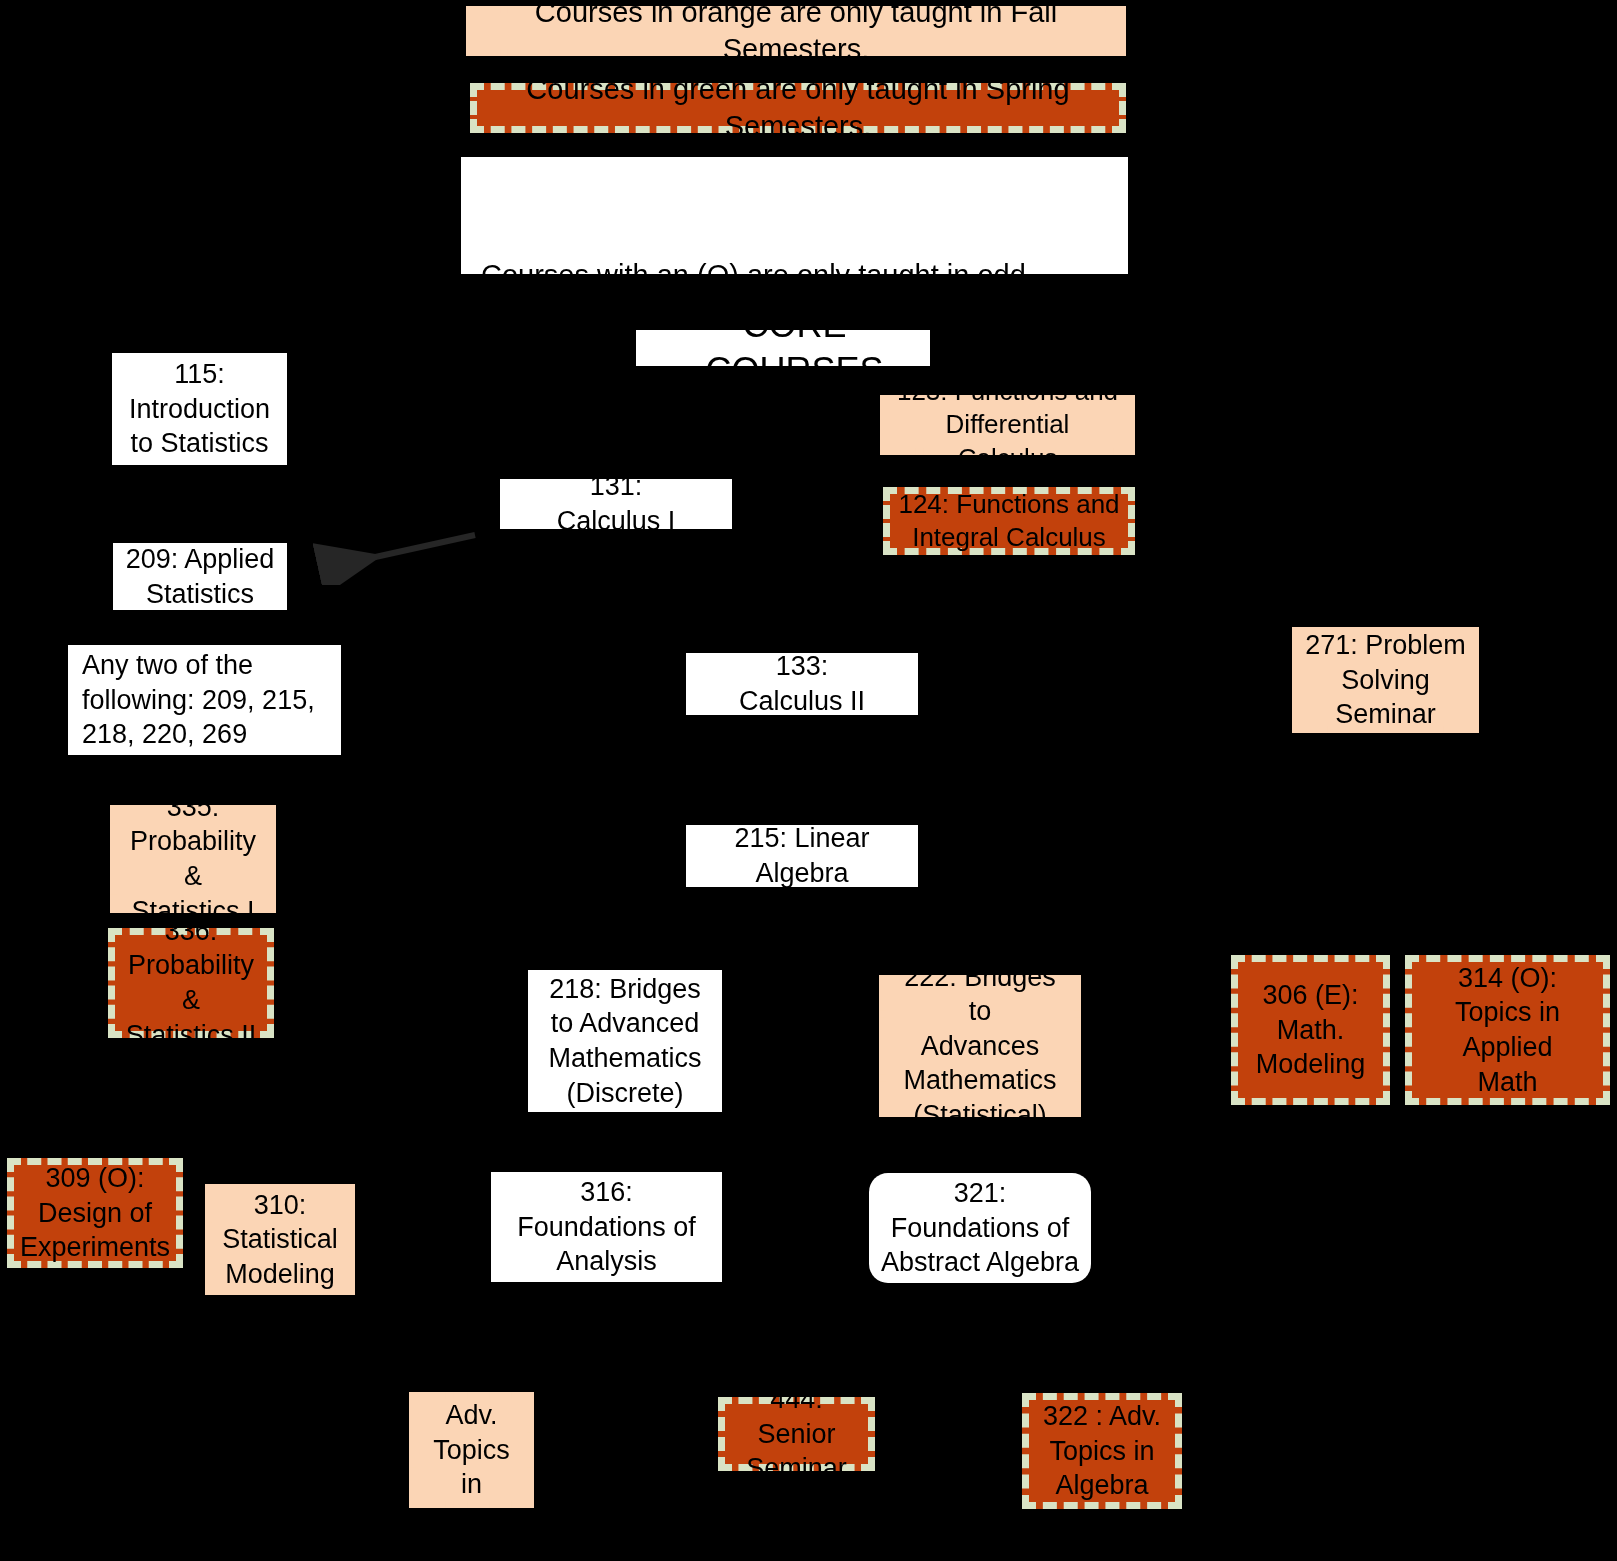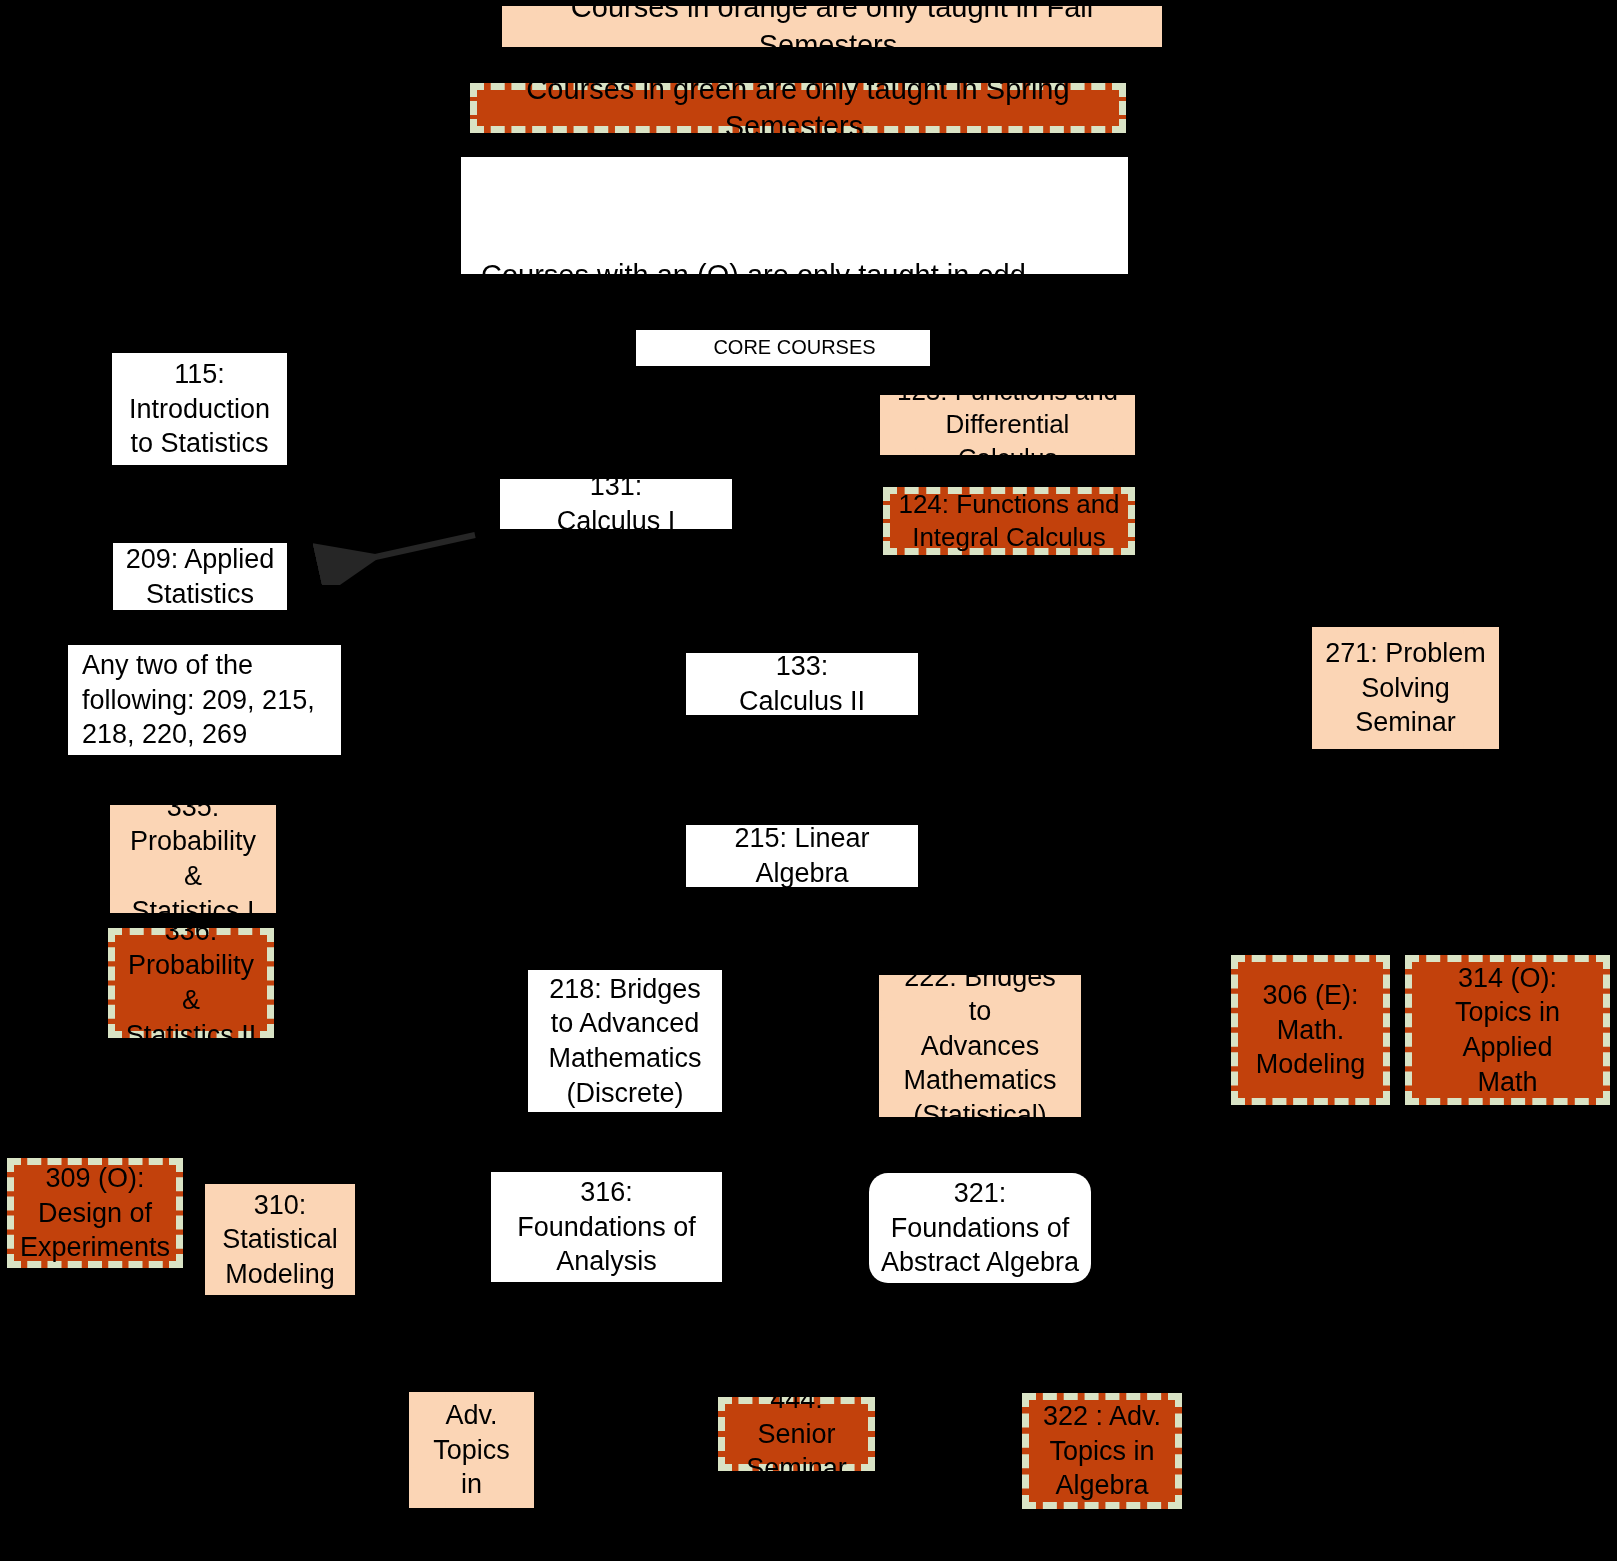--- a/index.html
+++ b/index.html
@@ -38,21 +38,21 @@
     border: 7px dashed #fbd5b5;
     outline: none;
   }
   
   .n-green {
     background: #c2410c;
     border: 7px dashed #d9e3c5;
   }
   .fs-26 { font-size: 26px; }
   .fs-27 { font-size: 27px; }
-  .fs-28 { font-size: 20px; padding-left: 29px; }
+  .fs-28 { font-size: 36px; padding-left: 29px; }
   .fs-29 { font-size: 29px; }
   .legend-text {
     justify-content: center;
   }
   .legend-lines {
     display: block;
     text-align: left;
     padding: 18px 20px;
   }
   .legend-lines .lgl {
@@ -62,21 +62,21 @@
   .arrow {
     position: absolute;
     pointer-events: none;
   }
 </style>
 </head>
 <body>
 
 <div id="canvas">
 
-  <div class="node n-orange legend-text fs-29" style="left:466px; top:6px; width:660px; height:41px;margin-left:36px;">Courses in orange are only taught in Fall Semesters.</div>
+  <div class="node n-orange legend-text fs-29" style="left:466px; top:6px; width:660px; height:50px;">Courses in orange are only taught in Fall Semesters.</div>
 
   <div class="node n-green legend-text fs-29" style="left:470px; top:83px; width:656px; height:50px;">Courses in green are only taught in Spring Semesters.</div>
 
   <div class="node n-white fs-29" style="left:461px; top:157px; width:667px; height:117px; display:block; padding:0;">
     <div class="legend-lines" style="padding:16px 20px 0 20px;">
       <span class="lgl">Courses with an  (O) are only taught in odd years.</span>
       <span class="lgl">Courses with an  (E) are only taught in even years.</span>
     </div>
   </div>
 
@@ -144,21 +144,21 @@
   <div class="node n-white fs-27" style="left:869px; top:1173px; width:222px; height:110px;border-radius:19px;">321:
 Foundations of
 Abstract Algebra</div>
 
   <div class="node n-orange fs-26" style="left:880px; top:395px; width:255px; height:60px;">123: Functions and
 Differential Calculus</div>
 
   <div class="node n-green fs-26" style="left:883px; top:487px; width:252px; height:68px;">124: Functions and
 Integral Calculus</div>
 
-  <div class="node n-orange fs-27" style="left:1292px; top:627px; width:187px; height:122px;margin-left:20px;">271: Problem
+  <div class="node n-orange fs-27" style="left:1292px; top:627px; width:187px; height:106px;">271: Problem
 Solving
 Seminar</div>
 
   <div class="node n-green fs-27" style="left:1231px; top:955px; width:159px; height:150px;">306 (E):
 Math.
 Modeling</div>
 
   <div class="node n-green fs-27" style="left:1405px; top:955px; width:205px; height:150px;">314 (O):
 Topics in
 Applied

